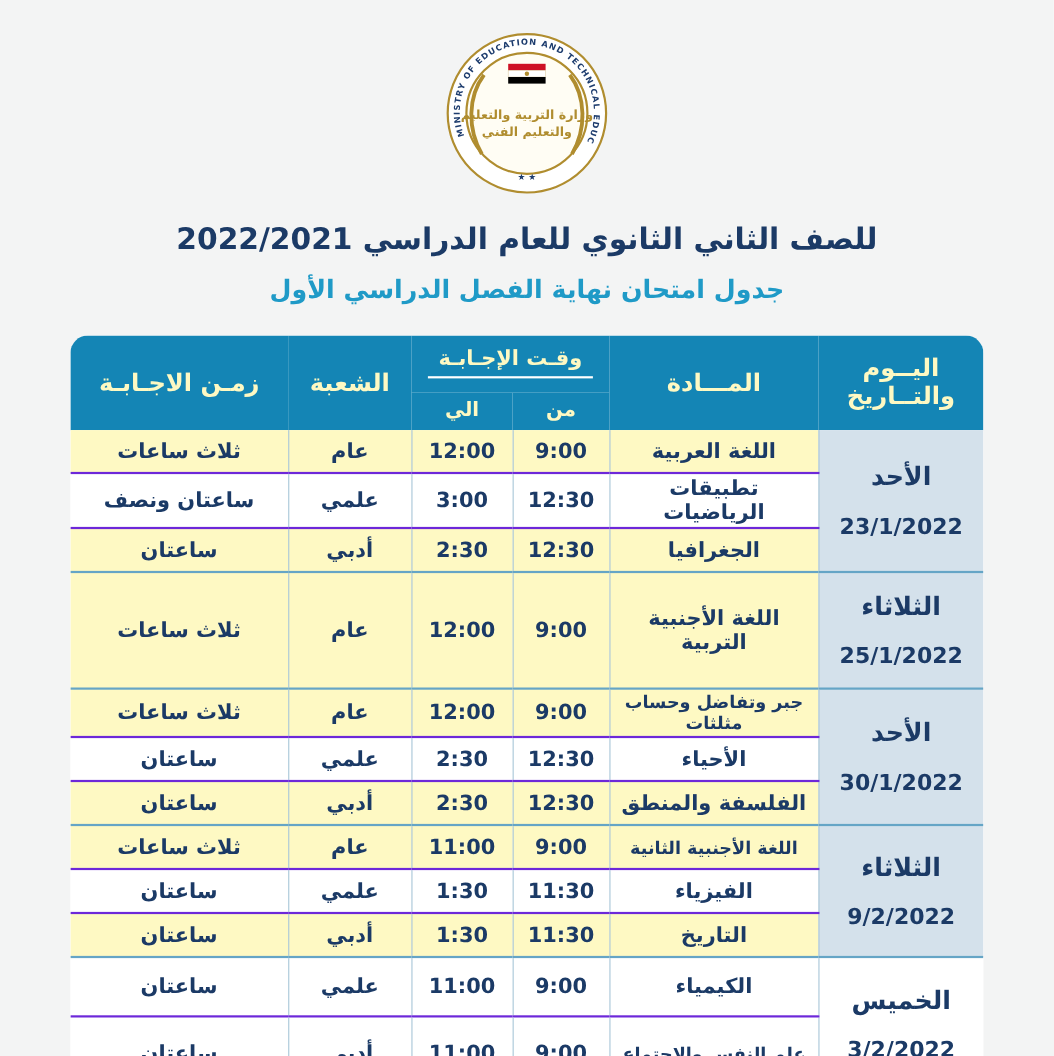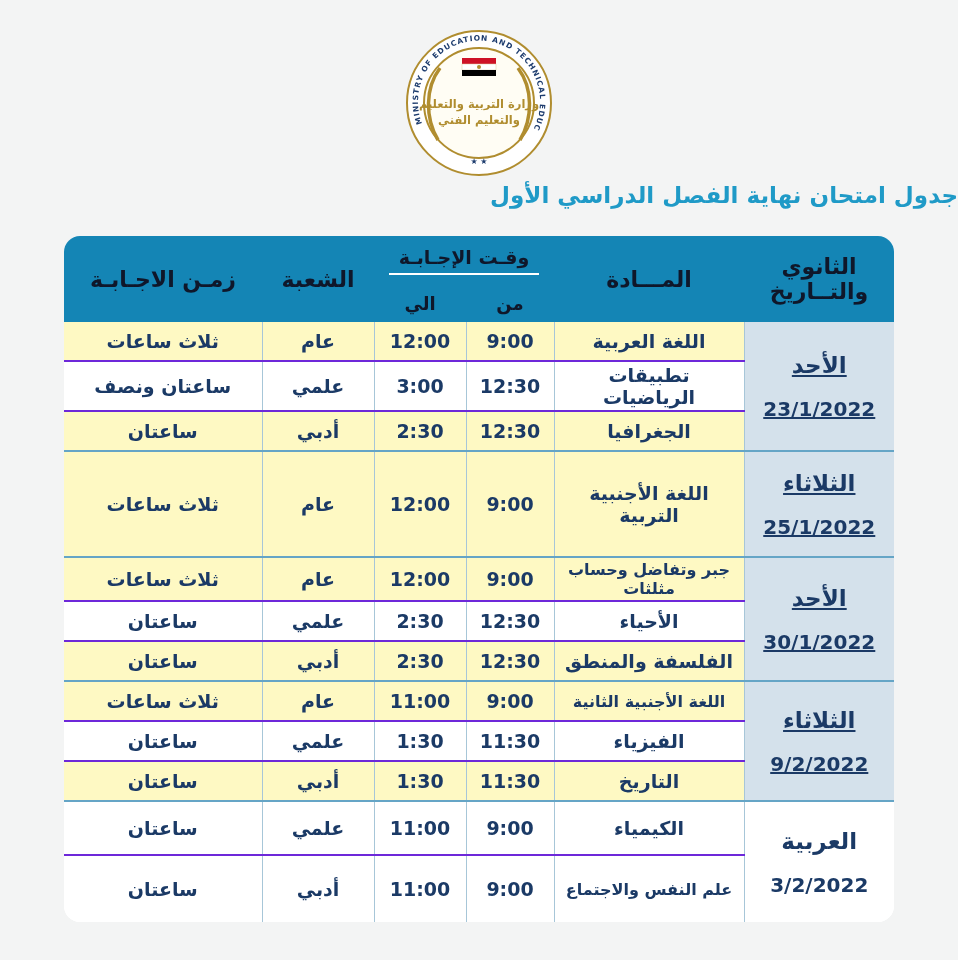--- a/index.html
+++ b/index.html
@@ -13,40 +13,40 @@
 
   
   .logo{width:150px;margin:28px auto 0;}
 
   
   .title{
     margin-top:20px;text-align:center;direction:rtl;
     color:#1b3a66;font-weight:bold;font-size:27px;
   }
   .subtitle{
-    text-align:right;direction:rtl;
+    margin-top:18px;text-align:center;direction:rtl;
     color:#1f9ac7;font-weight:bold;font-size:23px;
   }
 
   
   .table-wrap{
     width:830px;margin:28px auto 0;
     border-radius:16px;overflow:hidden;
     background:#ffffff;
   }
   table{width:100%;border-collapse:collapse;direction:rtl;table-layout:fixed;}
   col.c-day{width:150px;}
   col.c-subj{width:190px;}
   col.c-from{width:88px;}
   col.c-to{width:92px;}
   col.c-branch{width:112px;}
   col.c-dur{width:198px;}
 
   thead th{
-    background:#1485b5;color:#0f172a;font-weight:bold;
+    background:#1485b5;color:#fef9c3;font-weight:bold;
     text-align:center;vertical-align:middle;
     padding:4px 2px;border:none;
   }
   thead tr.h1 th{font-size:22px;height:40px;}
   thead th.time-head{vertical-align:top;padding-top:8px;font-size:19px;height:auto;}
   thead th.time-head .time-label{
     display:inline-block;border-bottom:2px solid #ffffff;
     padding:0 10px 5px;font-size:19px;
   }
   thead tr.h2 th{font-size:18px;height:30px;padding-top:0;}
@@ -56,21 +56,21 @@
     text-align:center;vertical-align:middle;
     padding:2px 6px;height:34px;
     border:none;border-left:1px solid #a7c6d8;
   }
   tbody td:last-child{border-left:none;}
   tbody tr + tr td{border-top:2px solid #6d28d9;}
   tbody.group + tbody.group tr:first-child td{border-top:2px solid #65a5c6;}
 
   tr.row-light td{background:#fef9c3;}
   tr.row-white td{background:#ffffff;}
-  td.day-cell.tint{background:#d4e1eb !important;text-decoration:underline;}
+  td.day-cell.tint{background:#d4e1eb !important;}
   td.day-cell.plain{background:#ffffff !important;}
 
   tr.row-tall td{height:96px;}
   tr.row-h48 td{height:48px;}
   tr.row-h62 td{height:62px;}
 
   td.subj{font-size:19px;}
   td.subj.sm{font-size:16px;}
   td.time{font-size:19px;}
 
@@ -103,36 +103,37 @@
         <rect x="58" y="42" width="34" height="6" fill="#000000"></rect>
         <circle cx="75" cy="39" r="2" fill="#b08d2f"></circle>
       </g>
 
       <text x="75" y="80" text-anchor="middle" font-size="11.5" font-weight="bold" fill="#b08d2f">وزارة التربية والتعليم</text>
       <text x="75" y="96" text-anchor="middle" font-size="11.5" font-weight="bold" fill="#b08d2f">والتعليم الفني</text>
       <text x="75" y="136" text-anchor="middle" font-size="8" fill="#1d3c6e">★ ★</text>
     </svg>
   </div>
 
+  <div class="title">للصف الثاني الثانوي للعام الدراسي 2022/2021</div>
   <div class="subtitle">جدول امتحان نهاية الفصل الدراسي الأول</div>
 
   <div class="table-wrap">
     <table>
       <colgroup>
         <col class="c-day">
           <col class="c-subj">
           <col class="c-from">
           <col class="c-to">
           <col class="c-branch">
           <col class="c-dur">
       </colgroup>
       <thead>
         <tr class="h1">
           <th rowspan="2">
-            <div>الثانوي</div>
+            <div>اليــوم</div>
             <div>والتــاريخ</div>
           </th>
           <th rowspan="2">المـــادة</th>
           <th colspan="2" class="time-head">
             <div class="time-label">وقـت الإجـابـة</div>
           </th>
           <th rowspan="2">الشعبة</th>
           <th rowspan="2">زمـن الاجـابـة</th>
         </tr>
         <tr class="h2">
@@ -235,21 +236,21 @@
           <td class="time" dir="ltr">11:30</td>
           <td class="time" dir="ltr">1:30</td>
           <td>أدبي</td>
           <td>ساعتان</td>
         </tr>
       </tbody>
 
       <tbody class="group">
         <tr class="row-white row-h48">
           <td class="day-cell plain" rowspan="2">
-            <div class="day-name">العربية</div>
+            <div class="day-name">الخميس</div>
             <div class="day-date">3/2/2022</div>
           </td>
           <td class="subj">الكيمياء</td>
           <td class="time" dir="ltr">9:00</td>
           <td class="time" dir="ltr">11:00</td>
           <td>علمي</td>
           <td>ساعتان</td>
         </tr>
         <tr class="row-white row-h62">
           <td class="subj sm">علم النفس والاجتماع</td>

